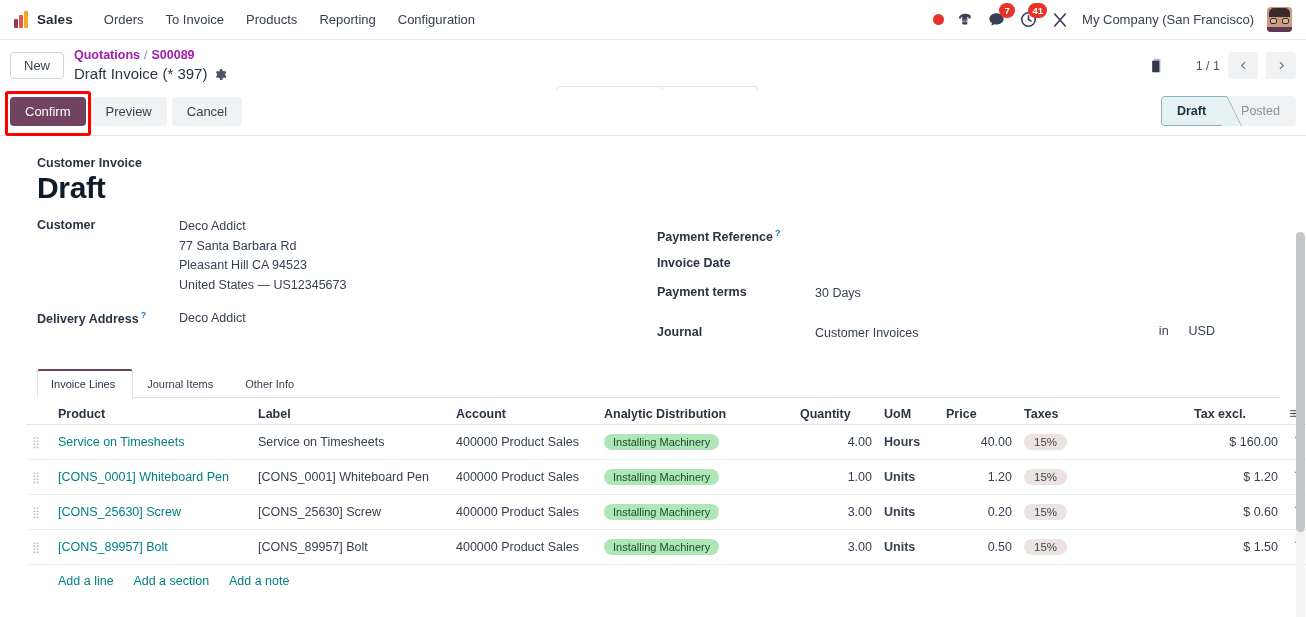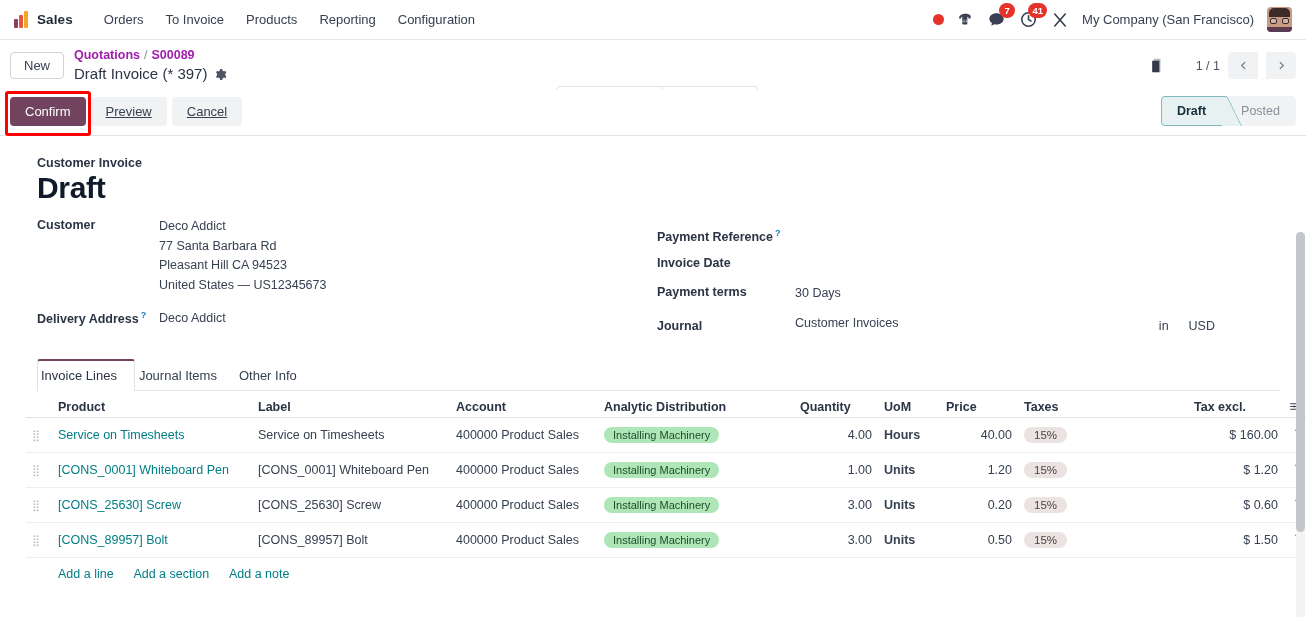--- a/index.html
+++ b/index.html
@@ -99,21 +99,21 @@
   .cp-bottom {
     display: flex; align-items: center; padding: 6px 10px 9px 10px;
     background: #fff; border-bottom: 1px solid #dfe2e6; position: relative; min-height: 46px;
   }
   .act-wrap { display: flex; align-items: center; gap: 5px; }
   .btn {
     font-size: 13px; padding: 6px 14px; border-radius: 4px; cursor: pointer;
     font-family: inherit; border: 1px solid transparent;
   }
   .btn-primary { background: #71435f; color: #fff; }
-  .btn-secondary { background: #f1f2f4; color: #374151; text-decoration: underline; }
+  .btn-secondary { background: #f1f2f4; color: #374151; }
   .confirm-highlight {
     position: absolute; left: 5px; top: 1px; width: 86px; height: 45px;
     border: 3px solid #ff0000; border-radius: 3px; pointer-events: none; z-index: 6;
   }
 
   .statusbar { margin-left: auto; display: flex; align-items: stretch; background: #f1f2f4; border-radius: 4px; overflow: hidden; height: 30px; }
   .st {
     display: flex; align-items: center; padding: 0 16px 0 15px;
     font-size: 12.5px; cursor: pointer; position: relative; white-space: nowrap;
   }
@@ -131,33 +131,33 @@
   }
 
   
   .sheet { flex: 1; overflow: hidden; background: #fff; padding: 14px 26px 0 26px; position: relative; }
   .doc-kind { font-size: 12.5px; font-weight: 700; color: #2b3445; margin: 6px 0 1px 11px; }
   .doc-title { font-size: 30px; font-weight: 700; color: #0f1b2a; margin: 0 0 12px 11px; letter-spacing: -.3px; }
 
   .form-grid { display: flex; gap: 0; margin-left: 11px; }
   .col-left { width: 620px; }
   .col-right { width: 600px; }
-  .frow { display: flex; align-items: flex-start; margin-bottom: 9px; min-height: 19px; }
+  .frow { display: flex; align-items: flex-start; margin-bottom: 9px; min-height: 19px; gap: 20px; }
   .flabel { font-size: 12.5px; font-weight: 700; color: #2b3445; width: 122px; flex: 0 0 122px; padding-top: 1px; }
   .flabel.wide { width: 138px; flex: 0 0 138px; }
   .fval { font-size: 12.5px; color: #374151; line-height: 1.55; }
   .qmark { color: #0b7bc1; font-size: 9px; vertical-align: super; margin-left: 2px; cursor: help; }
   .addr-lines { display: flex; flex-direction: column; }
   .fval-in { font-size: 12.5px; color: #374151; margin-left: auto; display: flex; gap: 20px; padding-right: 42px; }
 
   
   .notebook { margin-top: 16px; margin-left: 11px; }
   .tabs { display: flex; border-bottom: 1px solid #dfe2e6; }
   .tab {
-    font-size: 13px; color: #374151; padding: 8px 17px 8px 3px; cursor: pointer;
+    font-size: 11px; color: #374151; padding: 8px 17px 8px 13px; cursor: pointer;
     border: 1px solid transparent; border-bottom: none; position: relative; top: 1px;
     background: transparent;
   }
   .tab.active {
     background: #fff; border-color: #dfe2e6; border-top: 2px solid #71435f;
     border-radius: 3px 3px 0 0; color: #2b3445; padding-top: 7px;
   }
 
   table.lines { width: 1254px; border-collapse: collapse; margin-left: -11px; table-layout: fixed; }
   table.lines th {
@@ -379,21 +379,21 @@
           <div class="fval"></div>
         </div>
         <div class="frow">
           <div class="flabel wide">Invoice Date</div>
           <div class="fval"></div>
         </div>
         <div class="frow" style="margin-top:10px;">
           <div class="flabel wide">Payment terms</div>
           <div class="fval">30 Days</div>
         </div>
-        <div class="frow" style="margin-top:10px;align-items:flex-end;">
+        <div class="frow" style="margin-top:20px;">
           <div class="flabel wide">Journal</div>
           <div class="fval">Customer Invoices</div>
           <div class="fval-in">
             <span>in</span>
             <span>USD</span>
           </div>
         </div>
       </div>
     </div>
 

